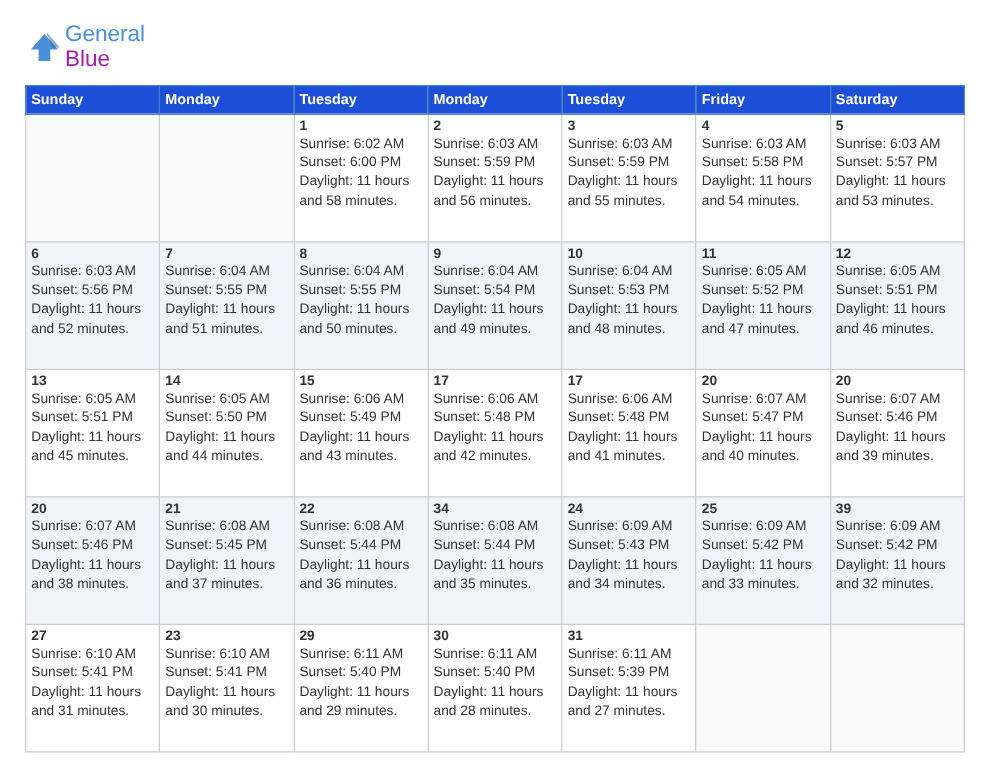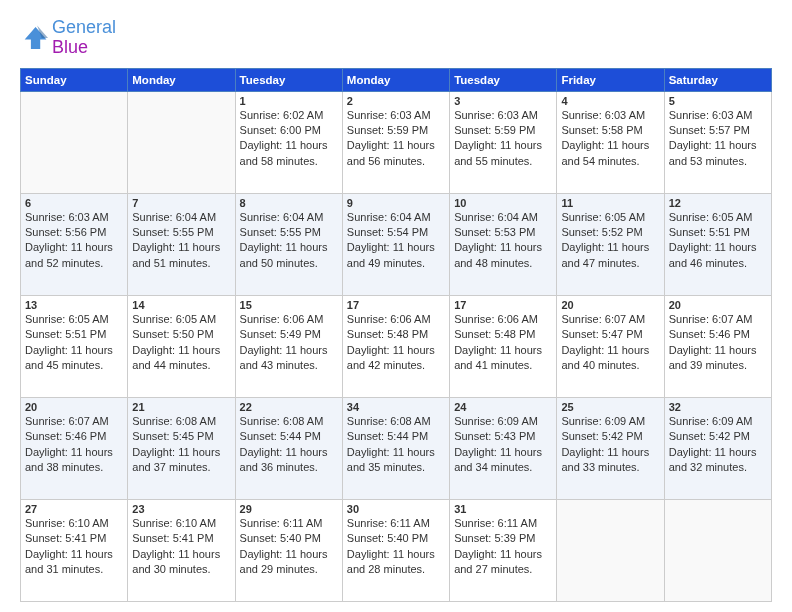--- a/index.html
+++ b/index.html
@@ -311,21 +311,21 @@
 and 34 minutes.</div>
           </td>
           <td>
             <span class="day-num">25</span>
             <div class="day-detail" style="white-space: pre-line;">Sunrise: 6:09 AM
 Sunset: 5:42 PM
 Daylight: 11 hours
 and 33 minutes.</div>
           </td>
           <td>
-            <span class="day-num">32</span>
+            <span class="day-num">39</span>
             <div class="day-detail" style="white-space: pre-line;">Sunrise: 6:09 AM
 Sunset: 5:42 PM
 Daylight: 11 hours
 and 32 minutes.</div>
           </td>
         </tr>
         <tr>
           <td>
             <span class="day-num">27</span>
             <div class="day-detail" style="white-space: pre-line;">Sunrise: 6:10 AM

